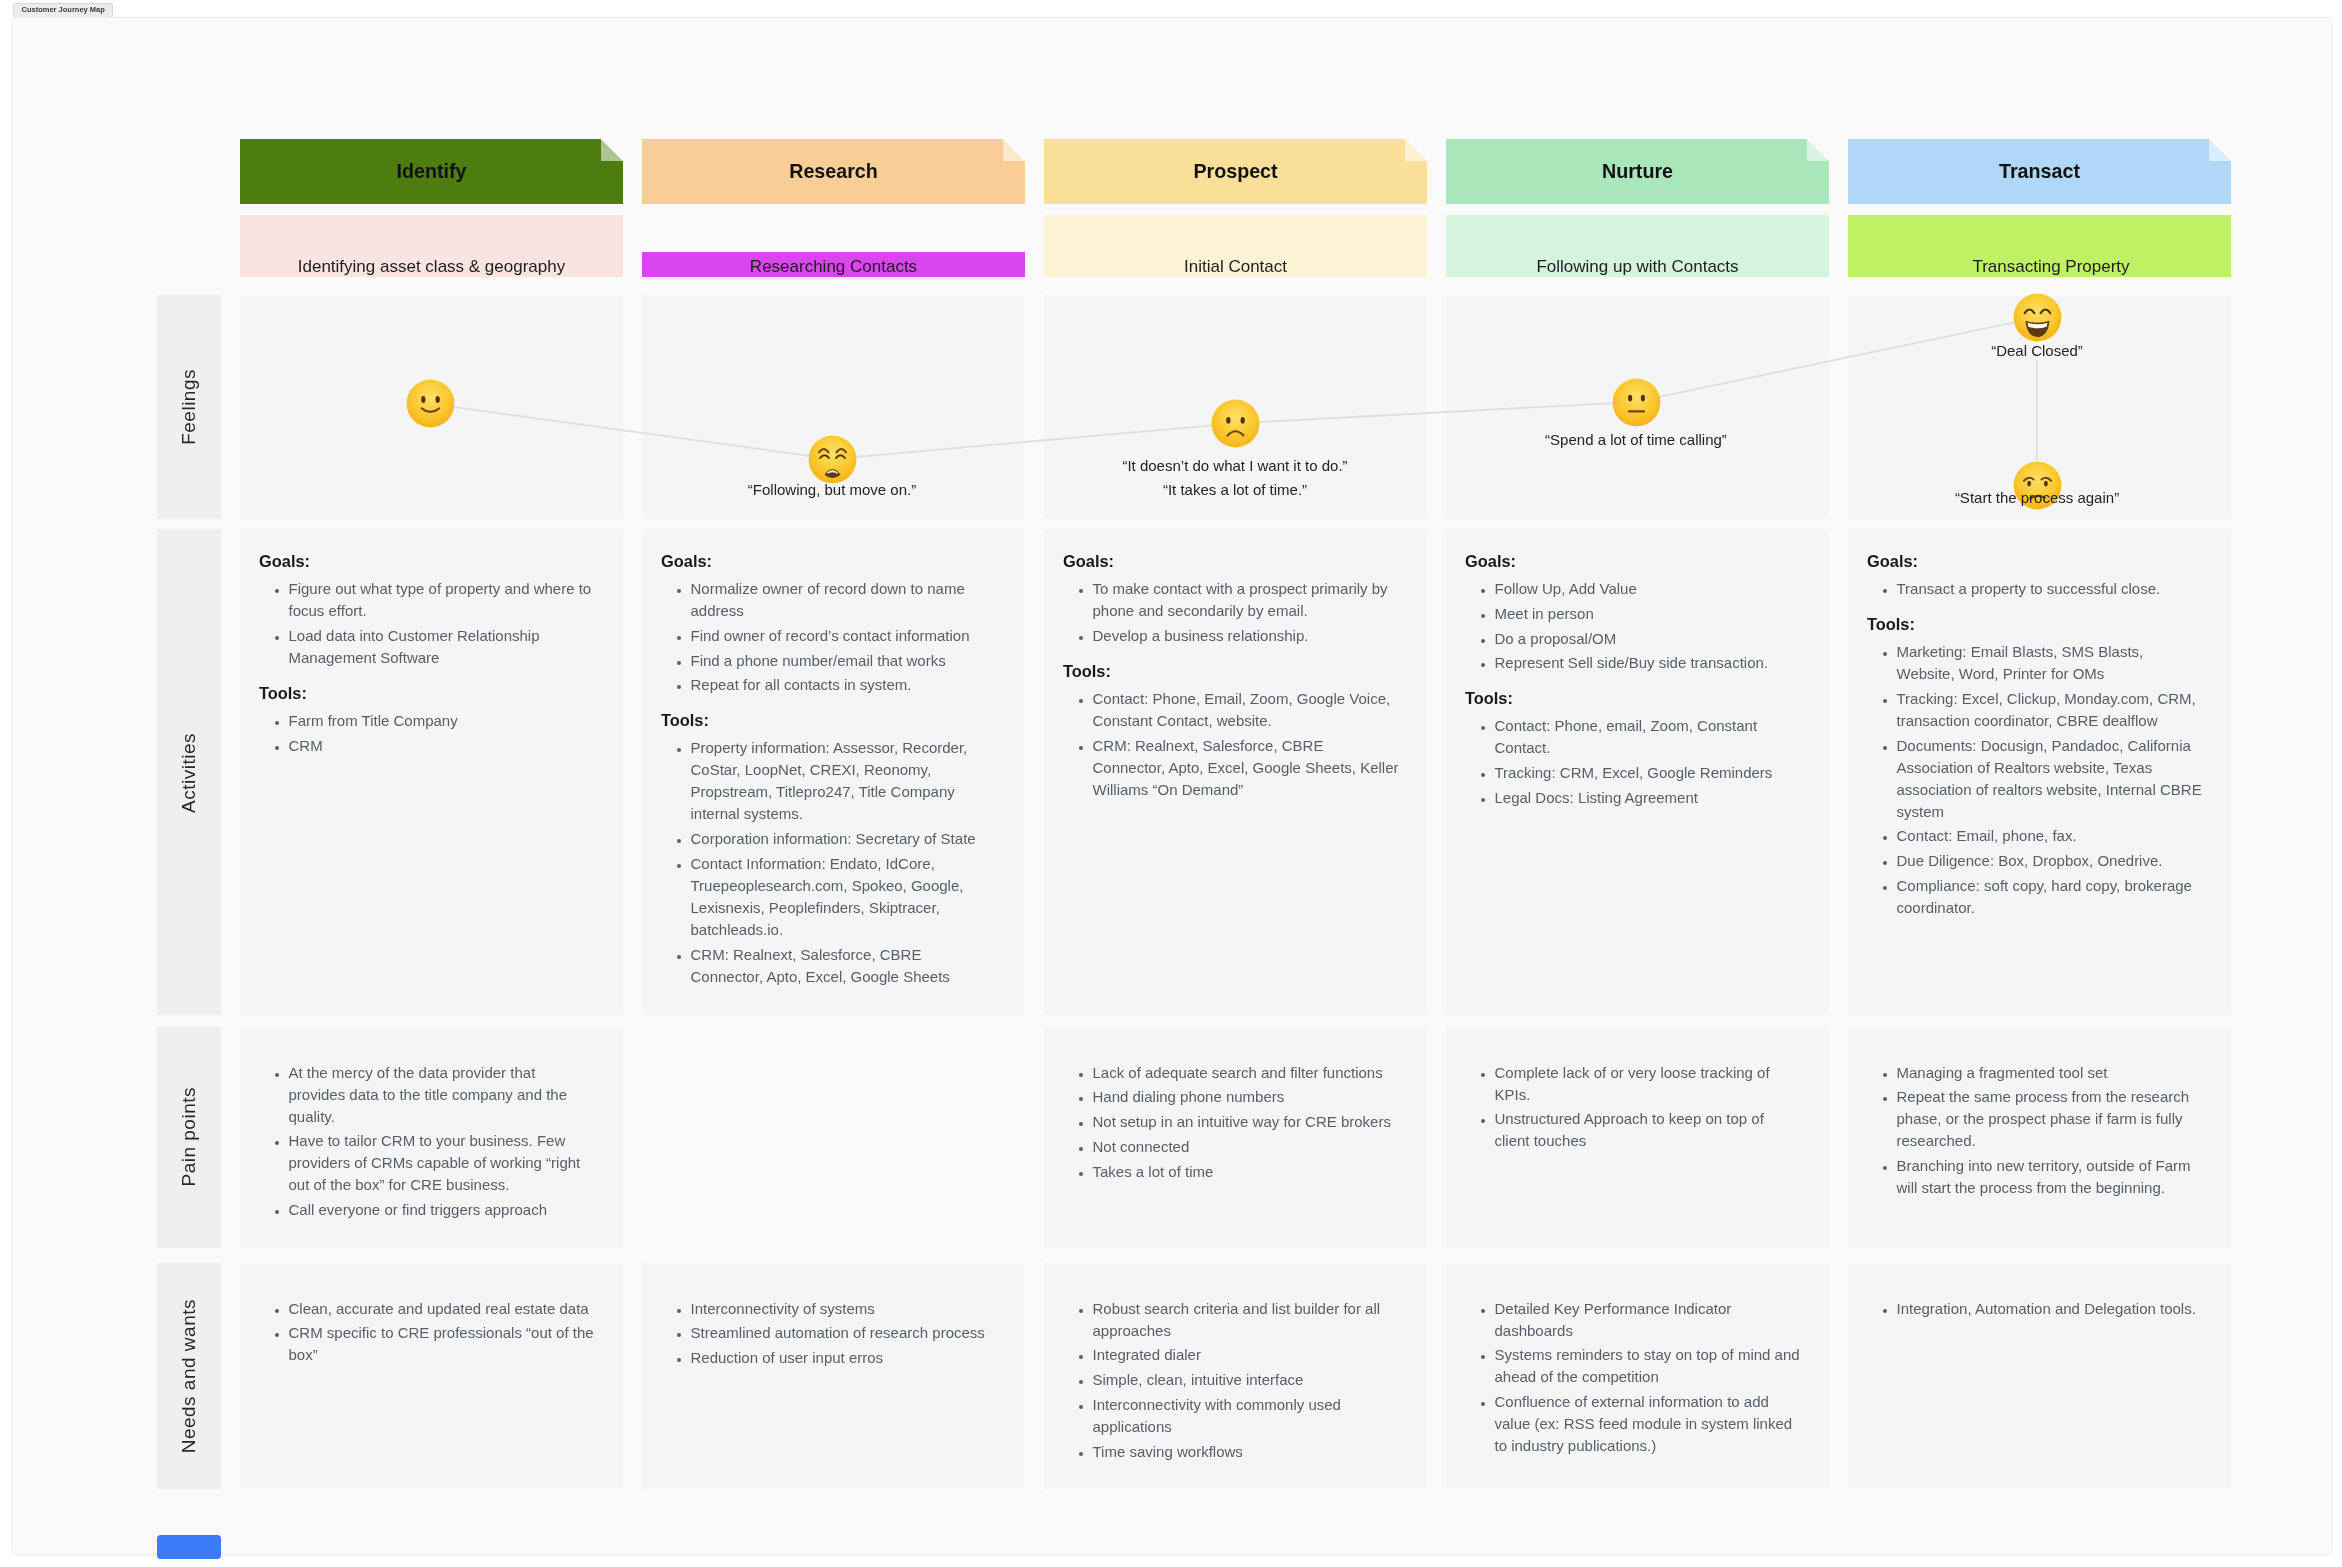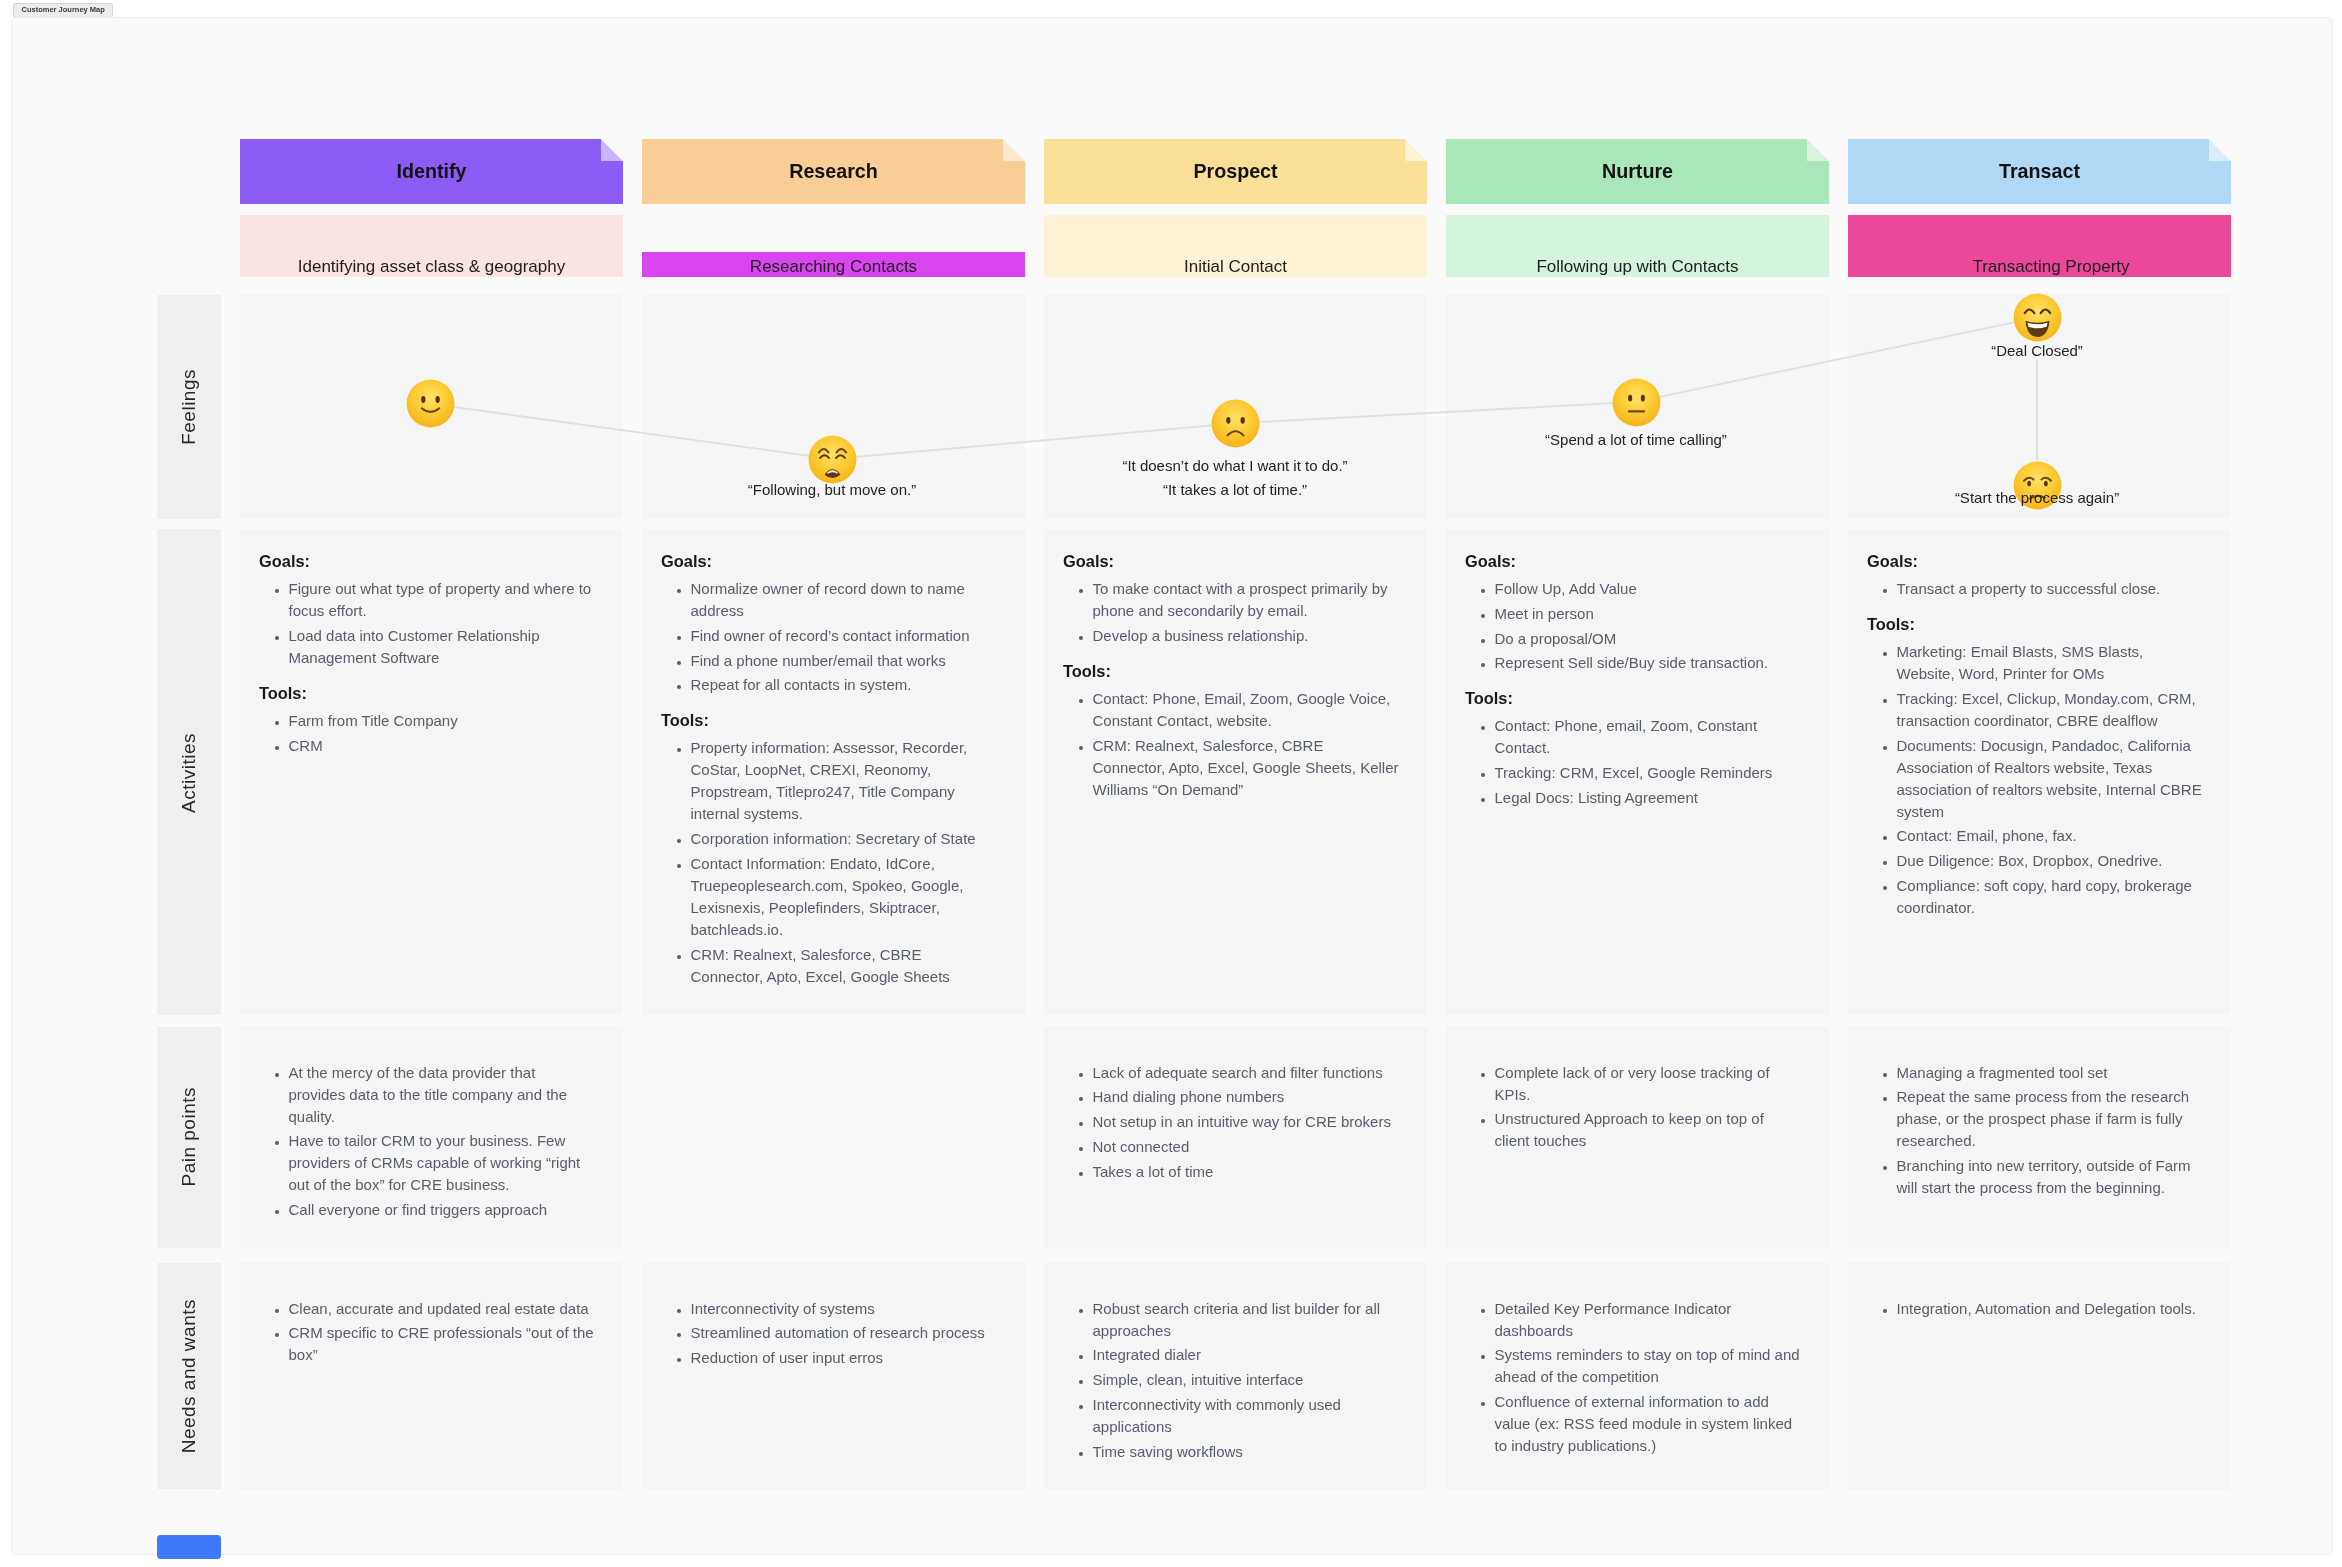--- a/index.html
+++ b/index.html
@@ -53,21 +53,21 @@
     </radialGradient>
   </defs>
 </svg>
 
 <div class="screen">
   <div class="file-tab">Customer Journey Map</div>
   <div class="canvas"></div>
 
   <div class="board">
 
-    <div class="stage-header" style="grid-area: 1 / 2; background: #8b5cf6;">
+    <div class="stage-header" style="grid-area: 1 / 2; background: #4d7c0f;">
         <span>Identify</span>
         <i class="fold"></i>
       </div>
     <div class="stage-header" style="grid-area: 1 / 3; background: rgb(249, 205, 150);">
         <span>Research</span>
         <i class="fold"></i>
       </div>
     <div class="stage-header" style="grid-area: 1 / 4; background: rgb(249, 223, 151);">
         <span>Prospect</span>
         <i class="fold"></i>
@@ -86,21 +86,21 @@
       </div>
     <div class="subtitle-card" style="grid-area: 3 / 3; background: #d946ef; margin-top: 37px;">
         <span>Researching Contacts</span>
       </div>
     <div class="subtitle-card" style="grid-area: 3 / 4; background: rgb(253, 242, 212);">
         <span>Initial Contact</span>
       </div>
     <div class="subtitle-card" style="grid-area: 3 / 5; background: rgb(212, 244, 221);">
         <span>Following up with Contacts</span>
       </div>
-    <div class="subtitle-card" style="grid-area: 3 / 6; background: #ec4899; padding-left: 23px;">
+    <div class="subtitle-card" style="grid-area: 3 / 6; background: #bef264; padding-left: 23px;">
         <span>Transacting Property</span>
       </div>
 
     <div class="row-label" style="grid-column:1;grid-row:5">
         <span>Feelings</span>
       </div>
     <div class="row-label" style="grid-column:1;grid-row:7">
         <span>Activities</span>
       </div>
     <div class="row-label" style="grid-column:1;grid-row:9">

